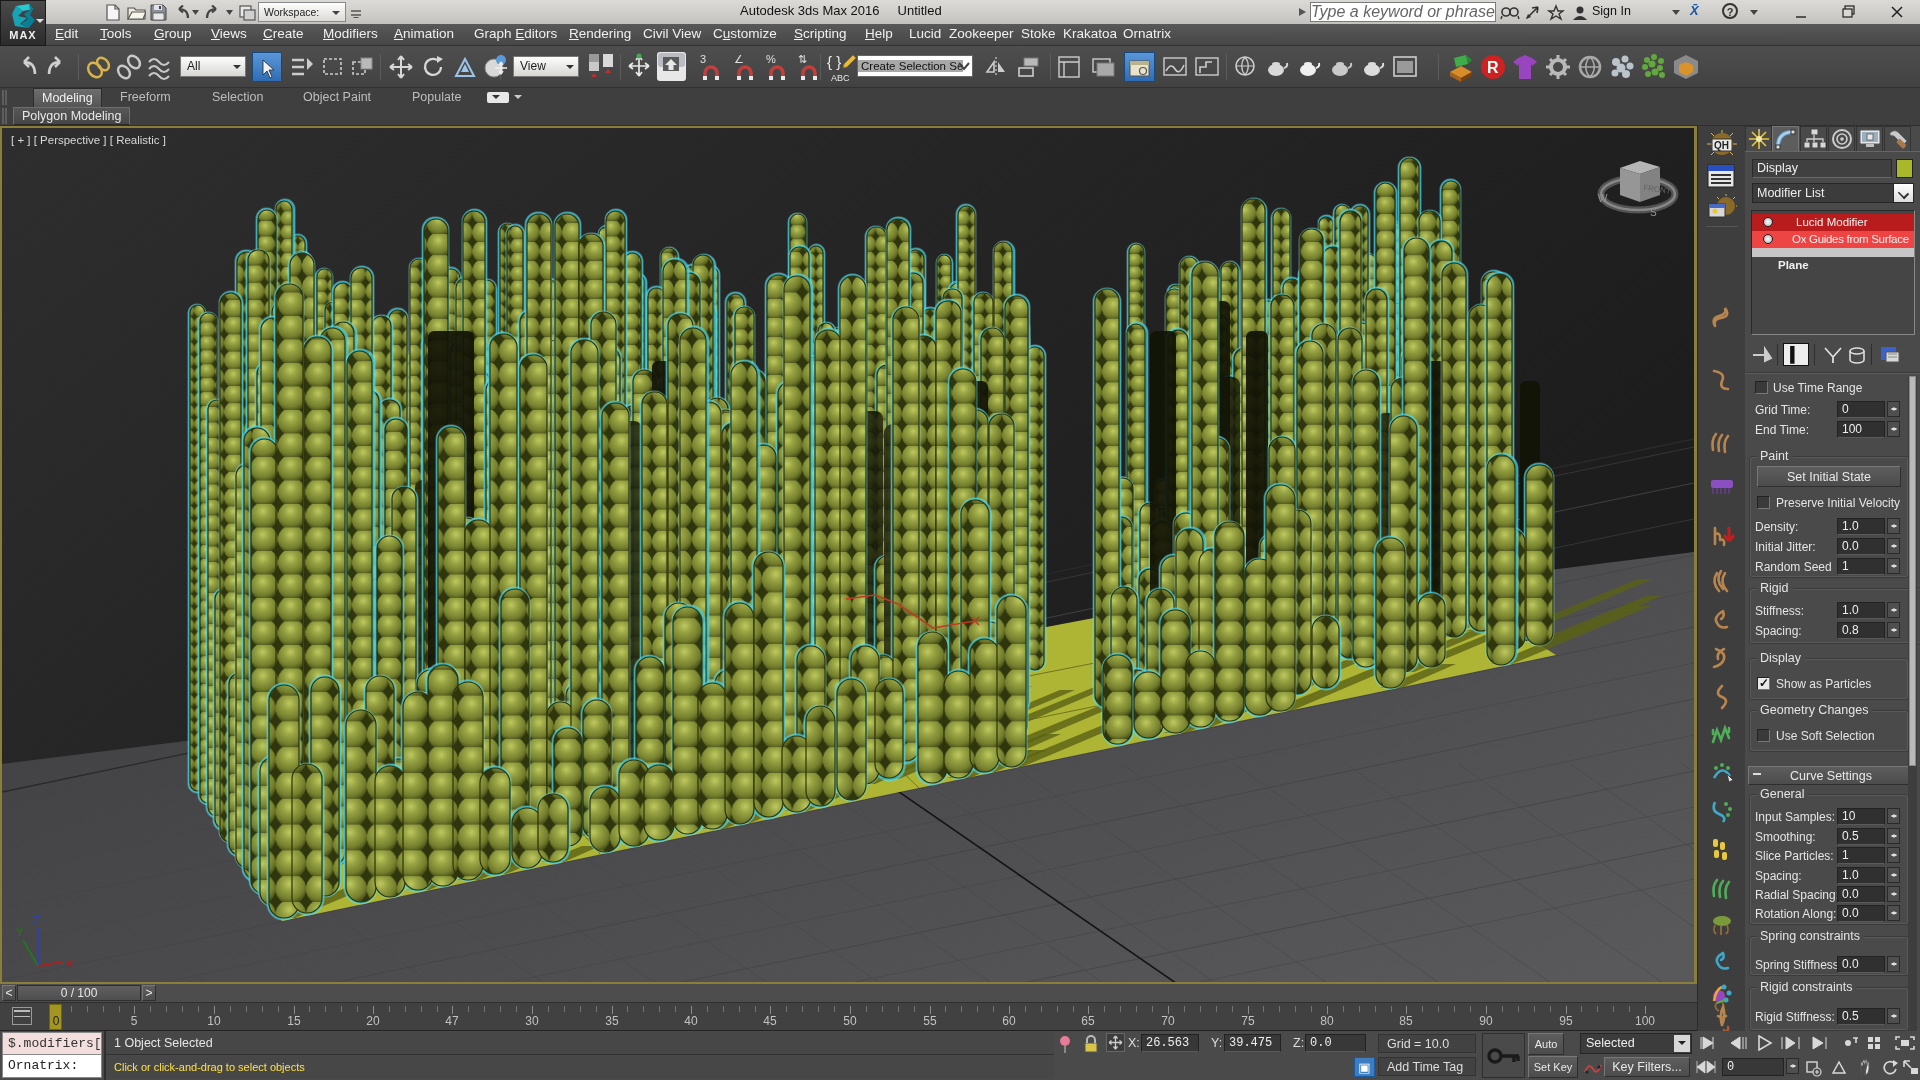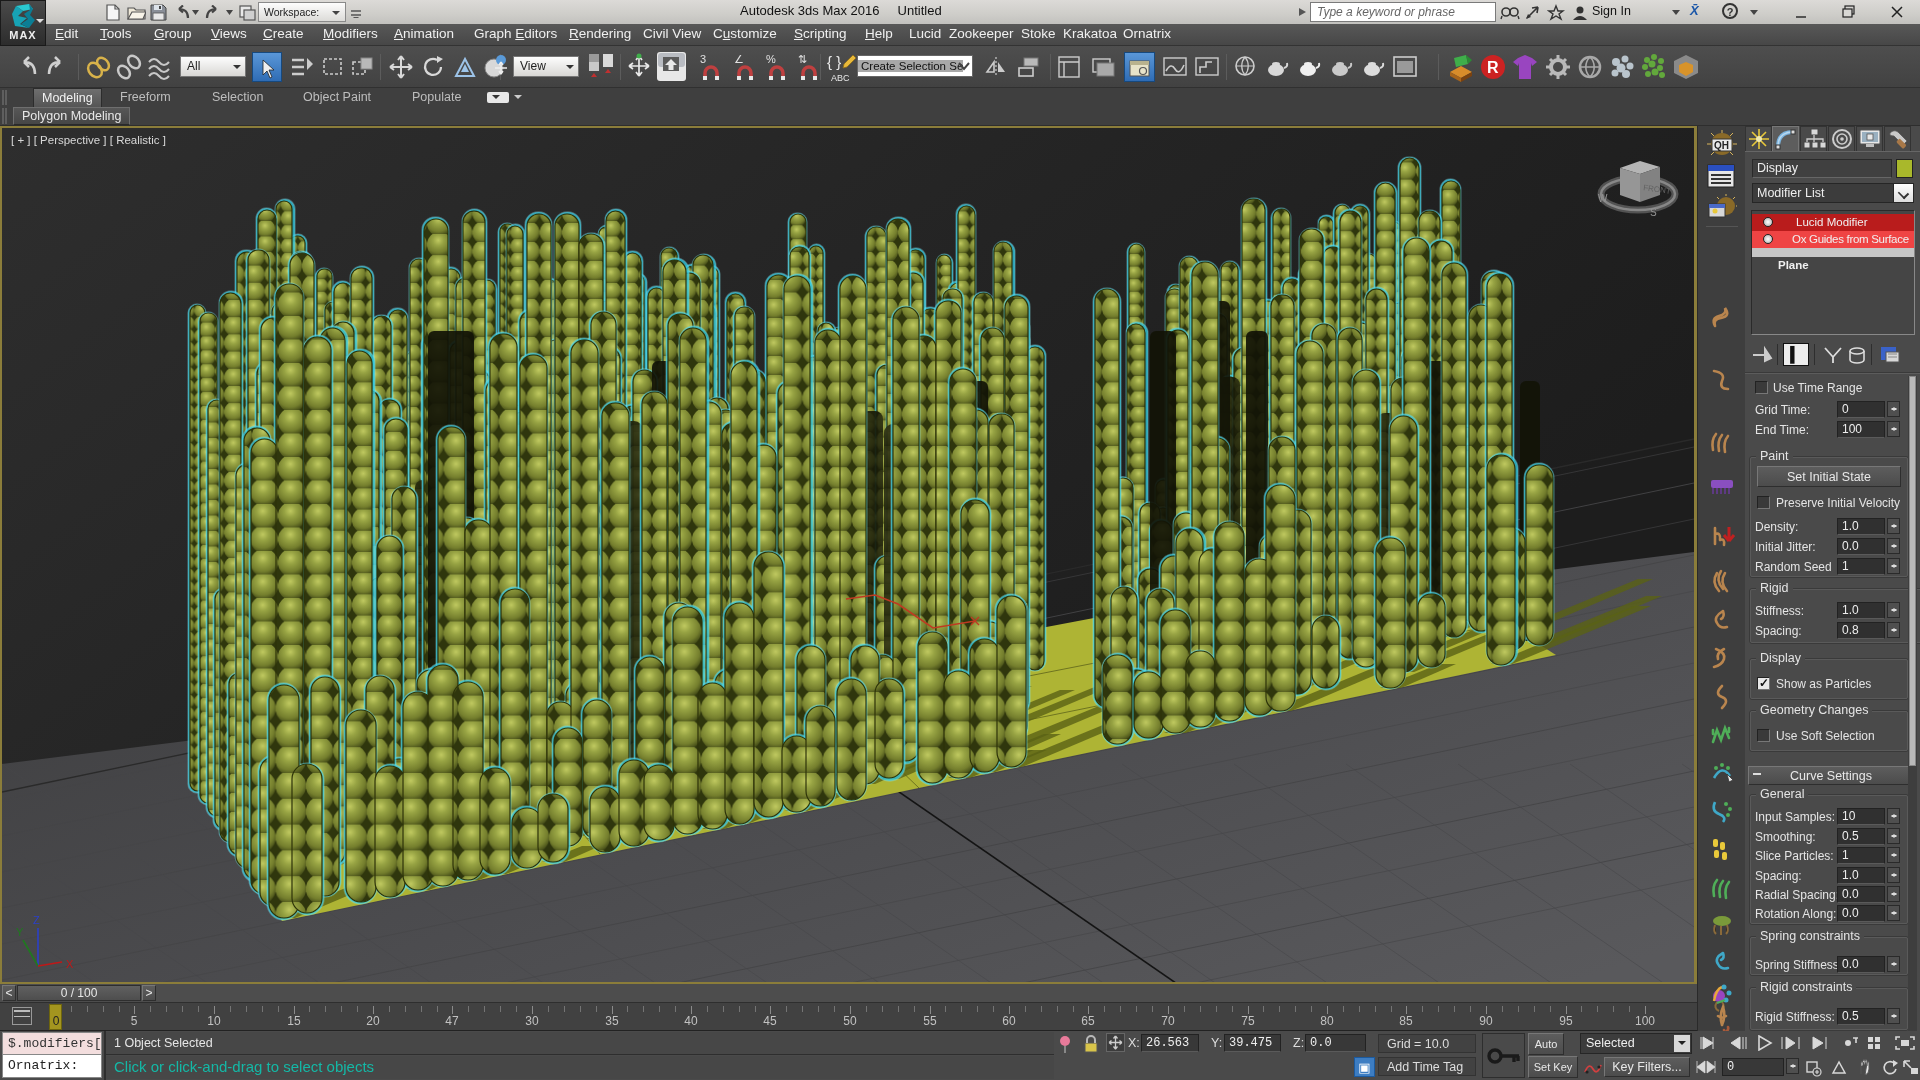--- a/index.html
+++ b/index.html
@@ -4,21 +4,21 @@
 html,body{width:1920px;height:1080px;overflow:hidden;font-family:"Liberation Sans",sans-serif;background:#4a4a4a}
 .abs{position:absolute}
 
 #titlebar{left:0;top:0;width:1920px;height:24px;background:linear-gradient(#dcdad7,#cecdc9 60%,#c2c1be)}
 #maxlogo{left:0;top:0;width:46px;height:46px;background:linear-gradient(#4a4a4a,#2c2c2c);border:1px solid #1a1a1a;z-index:9}
 #maxlogo .m{position:absolute;left:3px;top:28px;width:38px;font-size:11px;font-weight:bold;color:#eee;text-align:center;letter-spacing:1px}
 #wsbox{left:258px;top:2px;width:88px;height:20px;background:linear-gradient(#fdfdfd,#dcdbd8);border:1px solid #8a8a8a;font-size:10.5px;color:#222;line-height:18px;padding-left:5px}
 #wsbox:after{content:"";position:absolute;right:5px;top:8px;border:4px solid transparent;border-top-color:#444}
 #titletext{left:740px;top:3px;width:360px;height:18px;font-size:13px;color:#111}
 #searchwrap{left:1296px;top:2px;height:20px}
-#searchbox{position:absolute;left:14px;top:0;width:186px;height:20px;background:#fff;border:1px solid #7a7a7a;font-size:12px;font-style:italic;color:#666;line-height:18px;padding-left:6px}
+#searchbox{position:absolute;left:14px;top:0;width:186px;height:20px;background:#fff;border:1px solid #7a7a7a;font-size:16px;font-style:italic;color:#666;line-height:18px;}
 #winbtns{left:1770px;top:0;width:150px;height:24px}
 .wb{position:absolute;top:0;width:46px;height:24px;color:#111;font-size:13px;text-align:center;line-height:22px}
 
 #menubar{left:0;top:24px;width:1920px;height:22px;background:linear-gradient(#585858,#474747);border-bottom:1px solid #333}
 #menubar span{position:absolute;top:2px;font-size:13.5px;color:#f0f0f0}
 
 #toolbar{left:0;top:46px;width:1920px;height:42px;background:linear-gradient(#4e4e4e,#424242);border-bottom:1px solid #303030}
 .combo{position:absolute;background:linear-gradient(#fdfdfd,#d8d7d4);border:1px solid #777;font-size:12px;color:#222;height:21px;line-height:19px;padding-left:6px}
 .combo:after{content:"";position:absolute;right:4px;top:8px;border:4px solid transparent;border-top-color:#333}
 .tsep{position:absolute;top:8px;width:1px;height:26px;background:#303030;border-right:1px solid #5c5c5c}
@@ -1947,21 +1947,21 @@
     <div class="tick" style="left:1645px;height:8px"></div>
     <div class="tnum" style="left:1645px">100</div>
     <div class="abs" style="left:49px;top:1px;width:13px;height:26px;background:#a3951f;border:1px solid #6e650d"></div>
     <div class="tnum" style="left:56px;color:#222;z-index:3">0</div>
   </div>
 <div id="botbar" class="abs">
     <div class="abs mono" style="left:2px;top:1px;width:100px;height:23px;background:#f3dede;border:1px solid #888;color:#333;font-size:13px;line-height:21px;padding-left:5px">$.modifiers[</div>
     <div class="abs mono" style="left:2px;top:24px;width:100px;height:23px;background:#ffffff;border:1px solid #888;border-top:none;color:#222;font-size:13px;line-height:21px;padding-left:5px">Ornatrix: C:,</div>
     <div class="abs" style="left:104px;top:0;width:2px;height:49px;background:#2e2e2e"></div>
     <div class="abs" style="left:106px;top:1px;width:948px;height:23px;background:#474747;border-bottom:1px solid #2e2e2e;color:#e6e6e6;font-size:12.5px;line-height:22px;padding-left:8px">1 Object Selected</div>
-    <div class="abs" style="left:106px;top:25px;width:948px;height:23px;background:#474747;color:#14b8a6;font-size:15px;line-height:22px;padding-left:8px">Click or click-and-drag to select objects</div>
+    <div class="abs" style="left:106px;top:25px;width:948px;height:23px;background:#474747;color:#fde047;font-size:11px;line-height:22px;padding-left:8px">Click or click-and-drag to select objects</div>
     <svg class="abs" style="left:1056px;top:3px;" width="18" height="20" viewBox="0 0 18 20">
       <circle cx="9" cy="7" r="5" fill="#e87a9a"></circle>
       <path d="M9 12 v7" stroke="#888" stroke-width="2"></path>
     </svg>
     <svg class="abs" style="left:1082px;top:3px;" width="18" height="20" viewBox="0 0 18 20">
       <rect x="3" y="9" width="12" height="9" fill="#d8c44a" stroke="#555"></rect>
       <path d="M5 9 v-3 a4,4 0 0 1 8,0 v3" stroke="#b9b9b9" stroke-width="2" fill="none"></path>
     </svg>
     <div class="abs" style="left:1106px;top:2px;width:19px;height:19px;background:#3c3c3c;border:1px solid #666"></div>
     <svg class="abs" style="left:1108px;top:4px;" width="15" height="15" viewBox="0 0 15 15">

